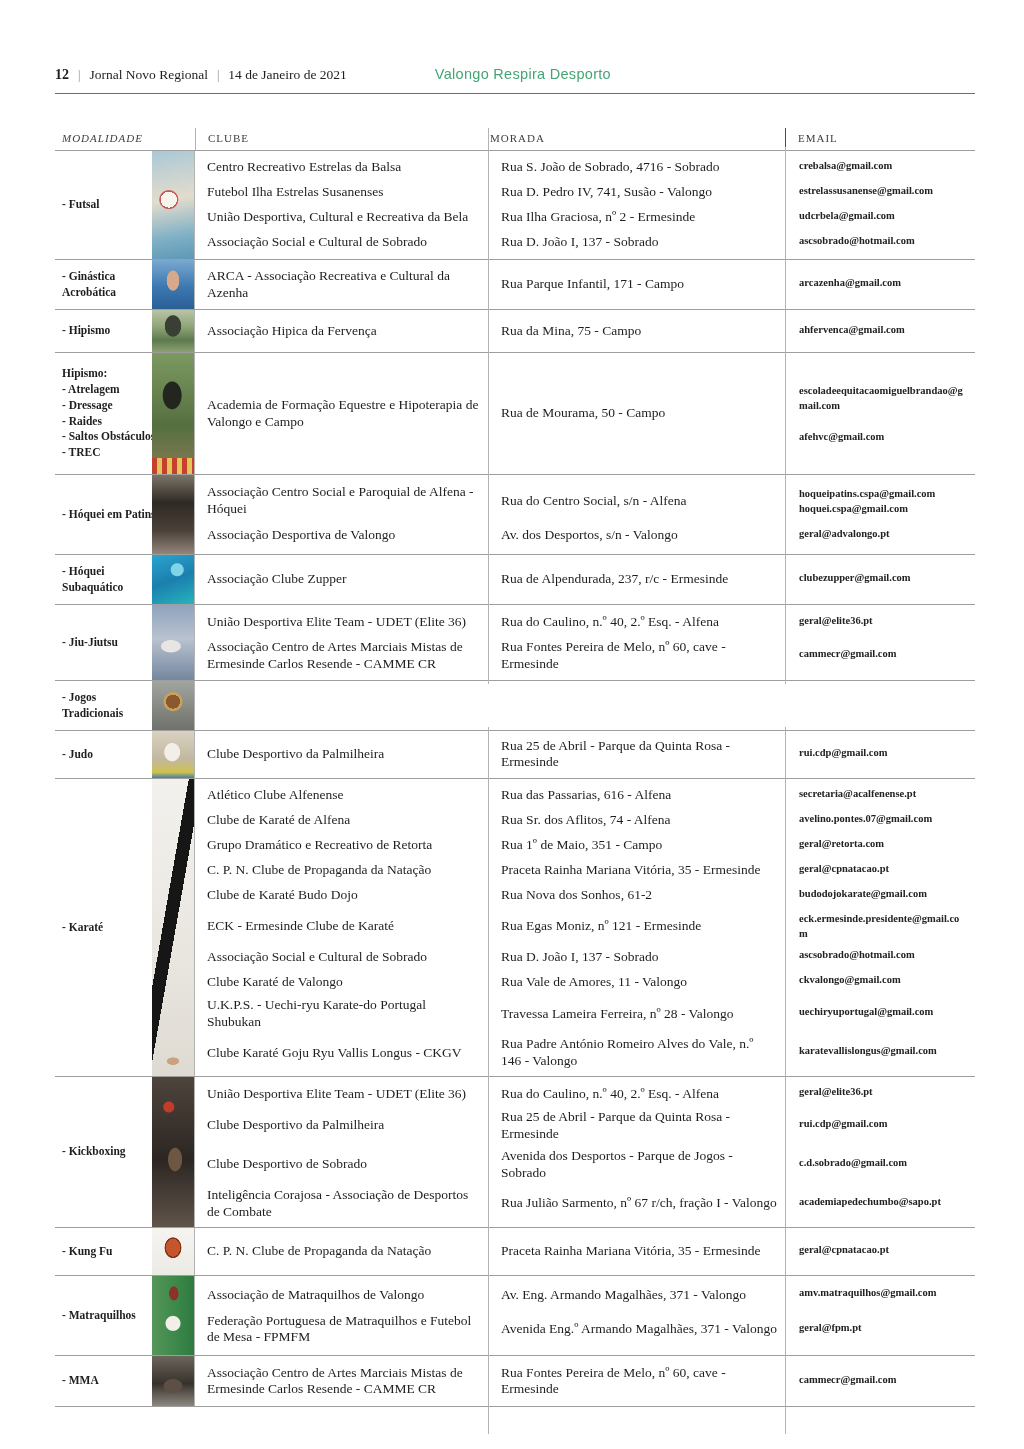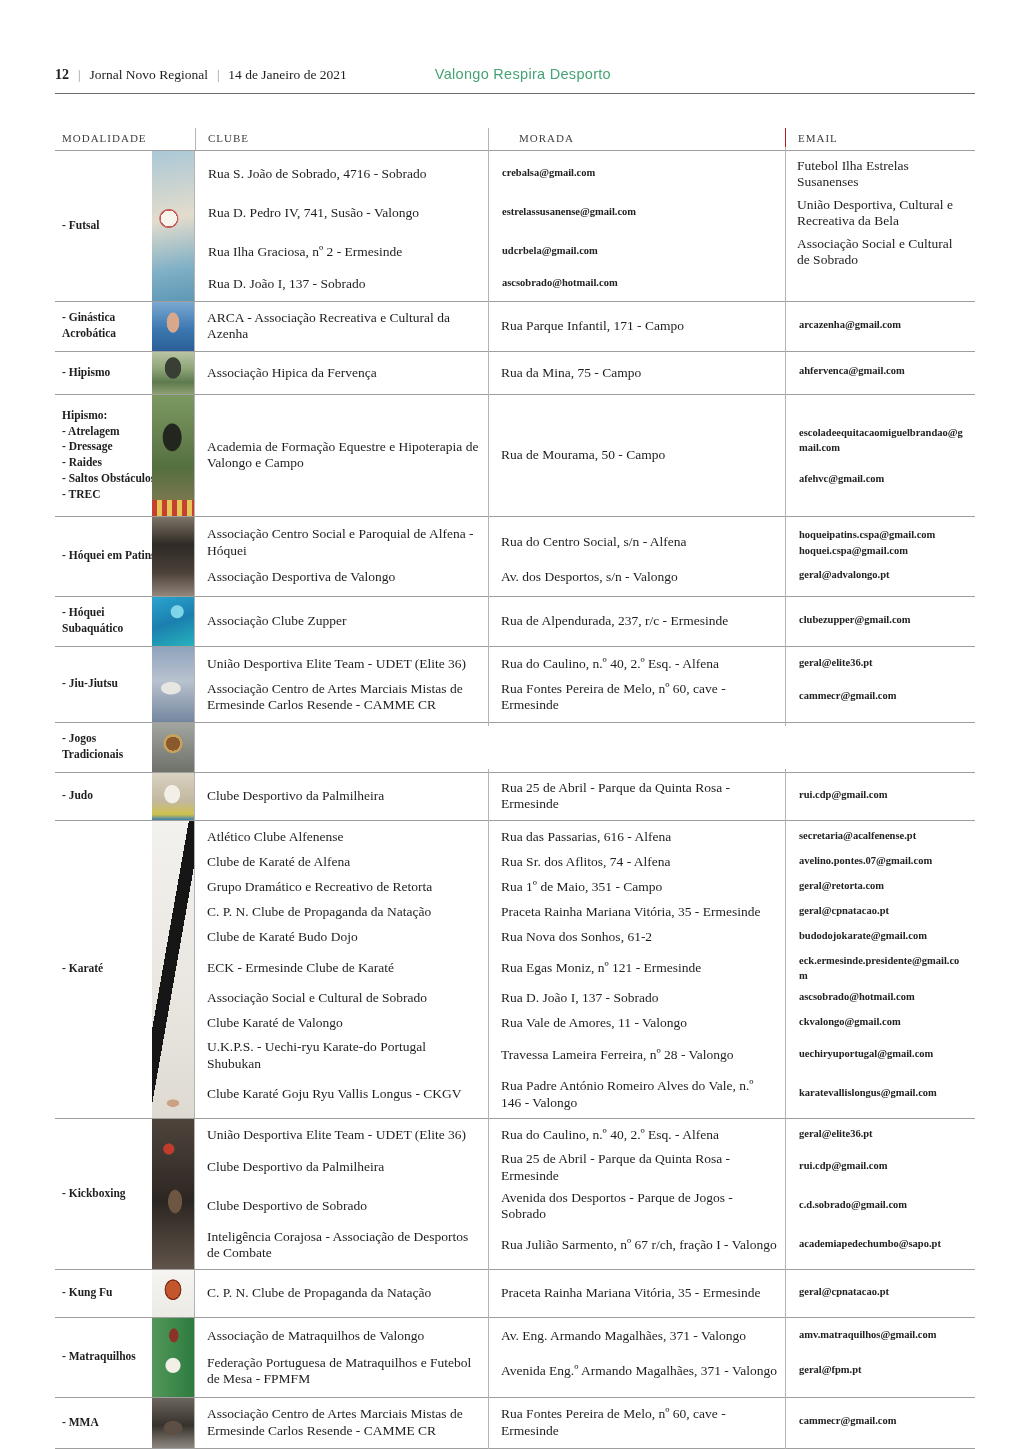--- a/index.html
+++ b/index.html
@@ -20,23 +20,23 @@
     color:#45a473; font-size:14.5px; letter-spacing:.3px; margin-left:88px;
   }
   .header-rule { border-bottom:1.5px solid #6e6e6e; margin-top:10px; }
 
   
   .thead { display:flex; margin-top:34px; }
   .th {
     font-size:11px; letter-spacing:1px; color:#3f3f3f;
     padding:4px 0 6px 12px;
   }
-  .th-modalidade { width:140px; padding-left:7px; }
+  .th-modalidade { width:140px; padding-left:7px;font-style:italic; }
   .th-clube { width:293px; border-left:1px solid #b3b3b3; }
-  .th-morada { width:297px; border-left:1px solid #b3b3b3; padding-left:30px; }
+  .th-morada { width:297px; border-left:1px solid #b3b3b3; padding-left:1px; }
   .th-email { flex:1; border-left:1px solid #b91c1c; }
 
   
   .row { display:flex; align-items:stretch; border-top:1px solid #9e9e9e; }
   .row:last-child { border-bottom:1px solid #9e9e9e; }
   .row:nth-child(1){min-height:104px}.row:nth-child(2){min-height:50px}
   .row:nth-child(3){min-height:43px}.row:nth-child(4){min-height:122px}
   .row:nth-child(5){min-height:80px}.row:nth-child(6){min-height:50px}
   .row:nth-child(7){min-height:76px}.row:nth-child(8){min-height:50px}
   .row:nth-child(9){min-height:45px}.row:nth-child(10){min-height:250px}
@@ -155,20 +155,21 @@
 
   <div>
       <div class="row">
         <div class="cell-modalidade">
           <div class="mod-line">- Futsal</div>
         </div>
         <div class="cell-photo">
           <div class="photo futsal-photo"></div>
         </div>
         <div class="entries">
+          <div class="c-clube">Centro Recreativo Estrelas da Balsa</div>
           <div class="c-morada">Rua S. João de Sobrado, 4716 - Sobrado</div>
           <div class="c-email">crebalsa@gmail.com</div>
           <div class="c-clube">Futebol Ilha Estrelas Susanenses</div>
           <div class="c-morada">Rua D. Pedro IV, 741, Susão - Valongo</div>
           <div class="c-email">estrelassusanense@gmail.com</div>
           <div class="c-clube">União Desportiva, Cultural e Recreativa da Bela</div>
           <div class="c-morada">Rua Ilha Graciosa, nº 2 - Ermesinde</div>
           <div class="c-email">udcrbela@gmail.com</div>
           <div class="c-clube">Associação Social e Cultural de Sobrado</div>
           <div class="c-morada">Rua D. João I, 137 - Sobrado</div>

